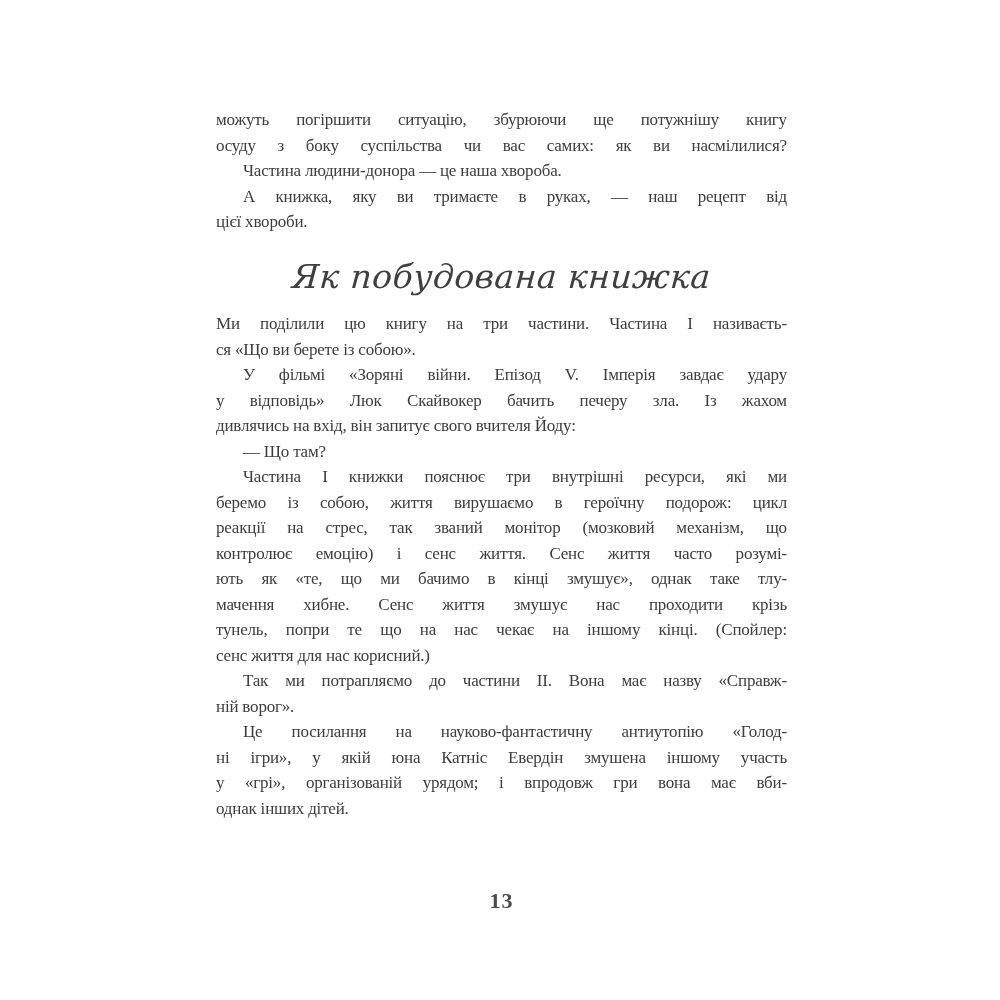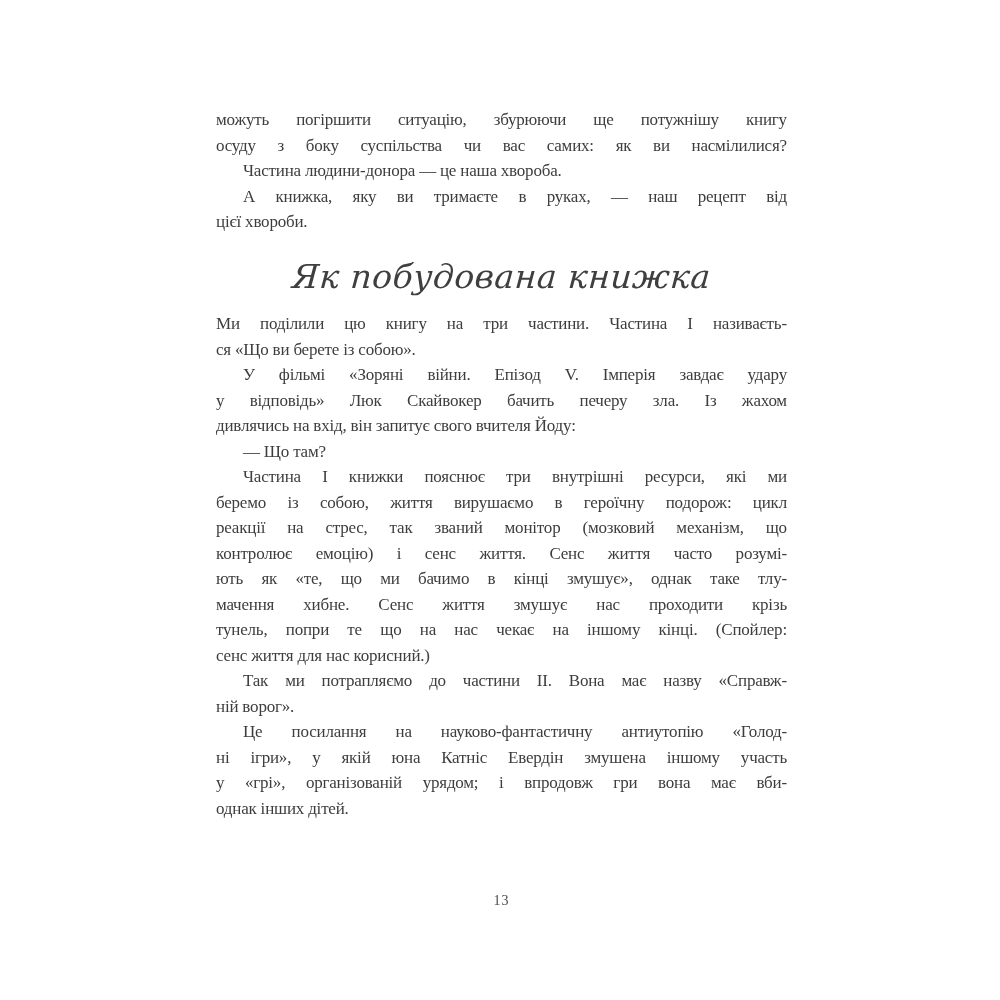--- a/index.html
+++ b/index.html
@@ -55,24 +55,25 @@
     letter-spacing: 0.5px;
     color: var(--heading-color, #3f3f3f);
     transform: skewX(-4deg);
   }
   .page-number {
     position: absolute;
     left: 216px;
     top: 890px;
     width: 571px;
     text-align: center;
-    font-size: 14px;
+    font-size: 22px;
     line-height: 22px;
     letter-spacing: 1px;
     color: var(--page-number-color, #4a4a4a);
+    font-weight: bold;
   }
 </style>
 </head>
 <body>
 
 <div class="book-page">
   <div class="text-block block-intro">
       <div class="line just">
         <span>можуть</span>
         <span>погіршити</span>

